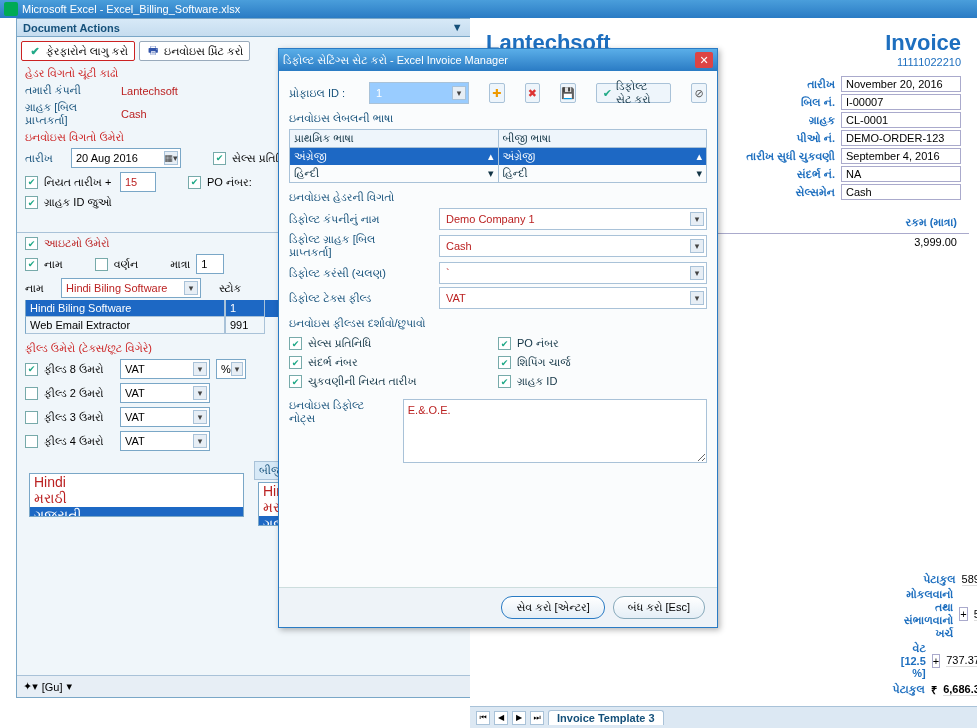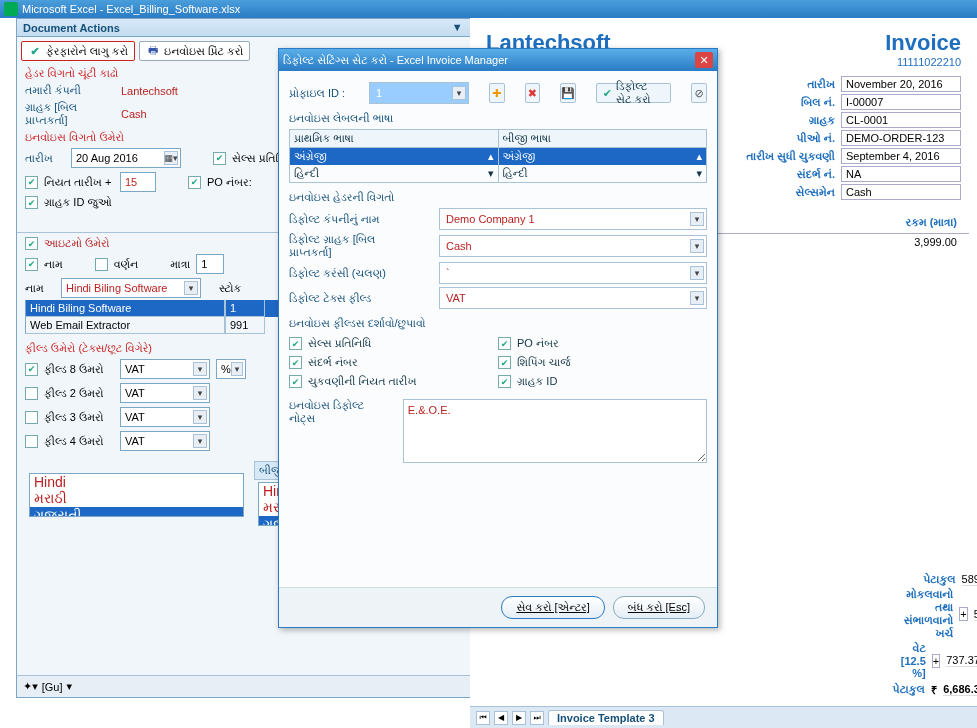--- a/index.html
+++ b/index.html
@@ -74,21 +74,21 @@
 .langgrid .col:last-child{border-right:none;}
 .langgrid .hdr{ background:#eef5fb; padding:2px 4px; border-bottom:1px solid #a9c2d8; display:flex; justify-content:space-between;}
 .langgrid .opt{ padding:2px 4px; display:flex; justify-content:space-between;}
 .langgrid .opt.sel{ background:#1d68c4; color:#fff;}
 .mcombo{ flex:1; border:1px solid #a9c2d8; background:#fff; height:22px; display:flex; align-items:center; justify-content:space-between; padding:0 2px 0 6px; color:#b22;}
 .mcombo .arrow{ background:#e7eef5; border:1px solid #a9c2d8; width:14px; height:14px; display:flex; align-items:center; justify-content:center; font-size:9px; color:#444;}
 .cbgrid{ display:flex; flex-wrap:wrap;}
 .cbgrid .cbitem{ width:50%; display:flex; align-items:center; gap:6px; padding:3px 0;}
 .notes{ width:100%; height:64px; border:1px solid #a9c2d8; padding:4px; color:#b22; background:#fff;}
 .modal-footer{ display:flex; justify-content:flex-end; gap:8px; padding:8px 12px; background:#eef3f8; border-top:1px solid #cdd;}
-.mbtn{ border:1px solid #8ab; background:linear-gradient(#fff,#e4eef6); padding:4px 14px; border-radius:11px; cursor:pointer;text-decoration:underline;}
+.mbtn{ border:1px solid #8ab; background:linear-gradient(#fff,#e4eef6); padding:4px 14px; border-radius:11px; cursor:pointer;}
 .mbtn.primary{ border-color:#2a7bc4;}
 
 
 .sheettabs{ position:absolute; bottom:0; left:470px; right:0; height:22px; background:#dce8f3; border-top:1px solid #a9c2d8; display:flex; align-items:center; padding:0 6px; gap:4px;}
 .stab{ background:#fff; border:1px solid #a9c2d8; border-bottom:none; padding:1px 8px; border-radius:3px 3px 0 0; color:#14507a; font-weight:600;}
 .navbtn{ width:14px; height:14px; border:1px solid #a9c2d8; background:#fff; display:flex; align-items:center; justify-content:center; font-size:8px; cursor:pointer;}
 </style>
 </head>
 <body>
 

